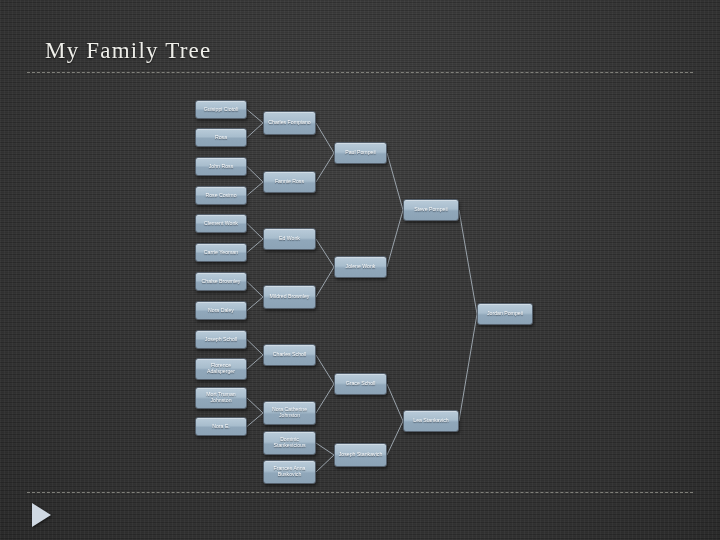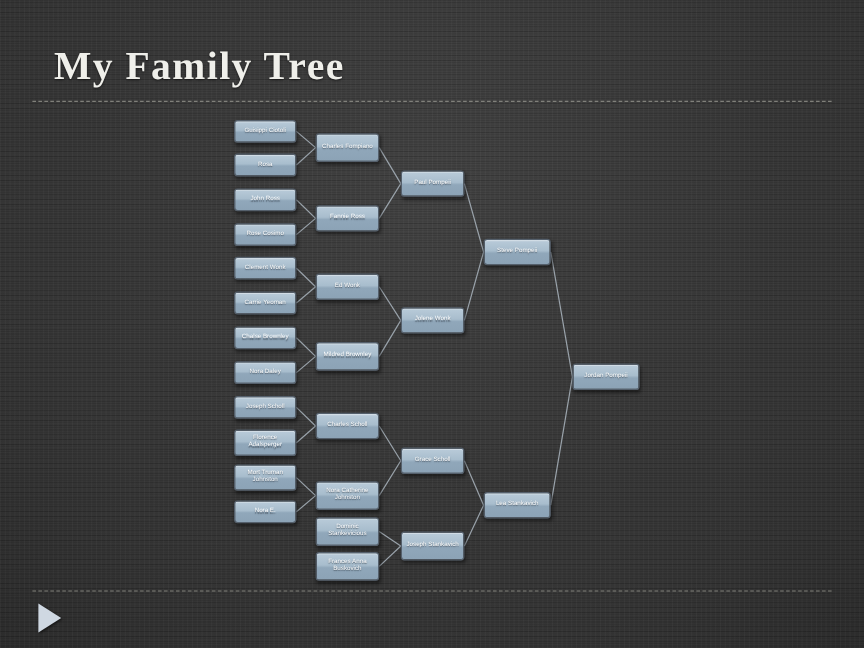--- a/index.html
+++ b/index.html
@@ -18,26 +18,25 @@
       linear-gradient(90deg, rgba(255,255,255,0.030) 1px, transparent 1px),
       linear-gradient(rgba(0,0,0,0.22) 1px, transparent 1px),
       radial-gradient(circle at 50% 30%, #434343 0%, #333333 78%, #2c2c2c 100%);
     background-size:4px 4px,4px 4px,2px 2px,100% 100%;
   }
 
   
   #title-block{position:absolute;left:0;top:38px;width:720px;}
   #page-title{
     font-family:"Liberation Serif", serif;
-    font-size:33px;color:#efefea;
+    font-size:23px;color:#efefea;
     letter-spacing:1.2px;
     padding-left:45px;
     text-shadow:0 1px 2px rgba(0,0,0,.6);
     line-height:1.15;
-    font-weight:bold;
   }
   #title-rule{
     margin:8px 27px 0 27px;
     border-top:1px dashed #8d8d86;
     opacity:.85;height:0;
   }
 
   
   #footer-rule{
     position:absolute;left:27px;right:27px;top:492px;

